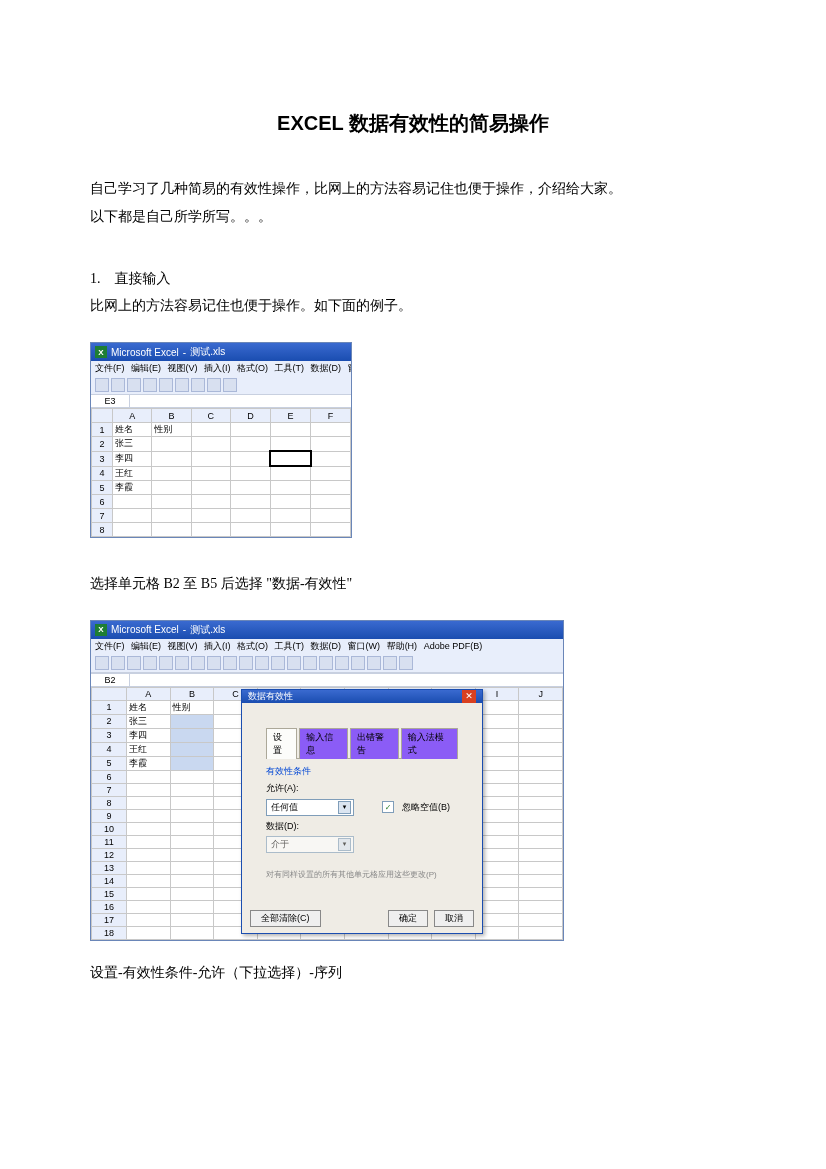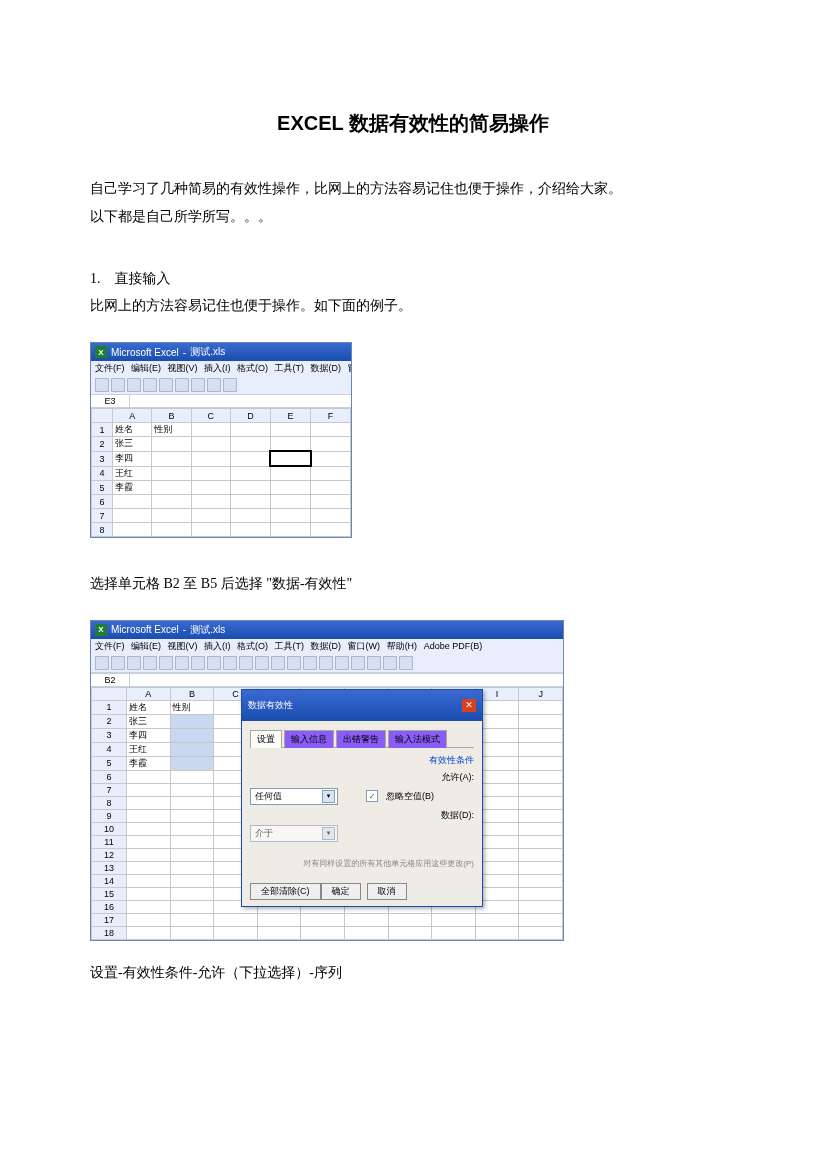--- a/index.html
+++ b/index.html
@@ -144,36 +144,35 @@
     top: 68px;
     width: 240px;
     background: #efece5;
     border: 1px solid #1a4db0;
     box-shadow: 2px 2px 4px rgba(0,0,0,.3);
     font-size: 9px;
   }
   .dlg-title {
     background: linear-gradient(#3a6ad0, #1a4db0);
     color: #fff;
-    padding: 9px 6px;
+    padding: 0 6px;
     display: flex;
     justify-content: space-between;
     align-items: center;
   }
   .dlg-close {
     width: 14px; height: 13px;
     background: #d84020;
     color: #fff;
     text-align: center;
     line-height: 13px;
     font-size: 9px;
   }
   .dlg-body {
-    padding: 8px;
-    text-align: right;
+    padding: 24px;
   }
   .tabs {
     display: flex;
     gap: 2px;
     border-bottom: 1px solid #aca899;
     margin-bottom: 6px;
   }
   .tab {
     padding: 2px 6px;
     background: #8b5cf6;
@@ -226,20 +225,21 @@
     font-size: 8px;
     color: #2a7e2a;
   }
   .note {
     color: #888;
     font-size: 8px;
     margin-top: 16px;
   }
   .dlg-foot {
     display: flex;
+    justify-content: space-between;
     padding: 6px 8px;
     align-items: center;
   }
   .btn {
     border: 1px solid #888;
     background: #efefef;
     padding: 1px 10px;
     font-size: 9px;
   }
   .btn-row {

